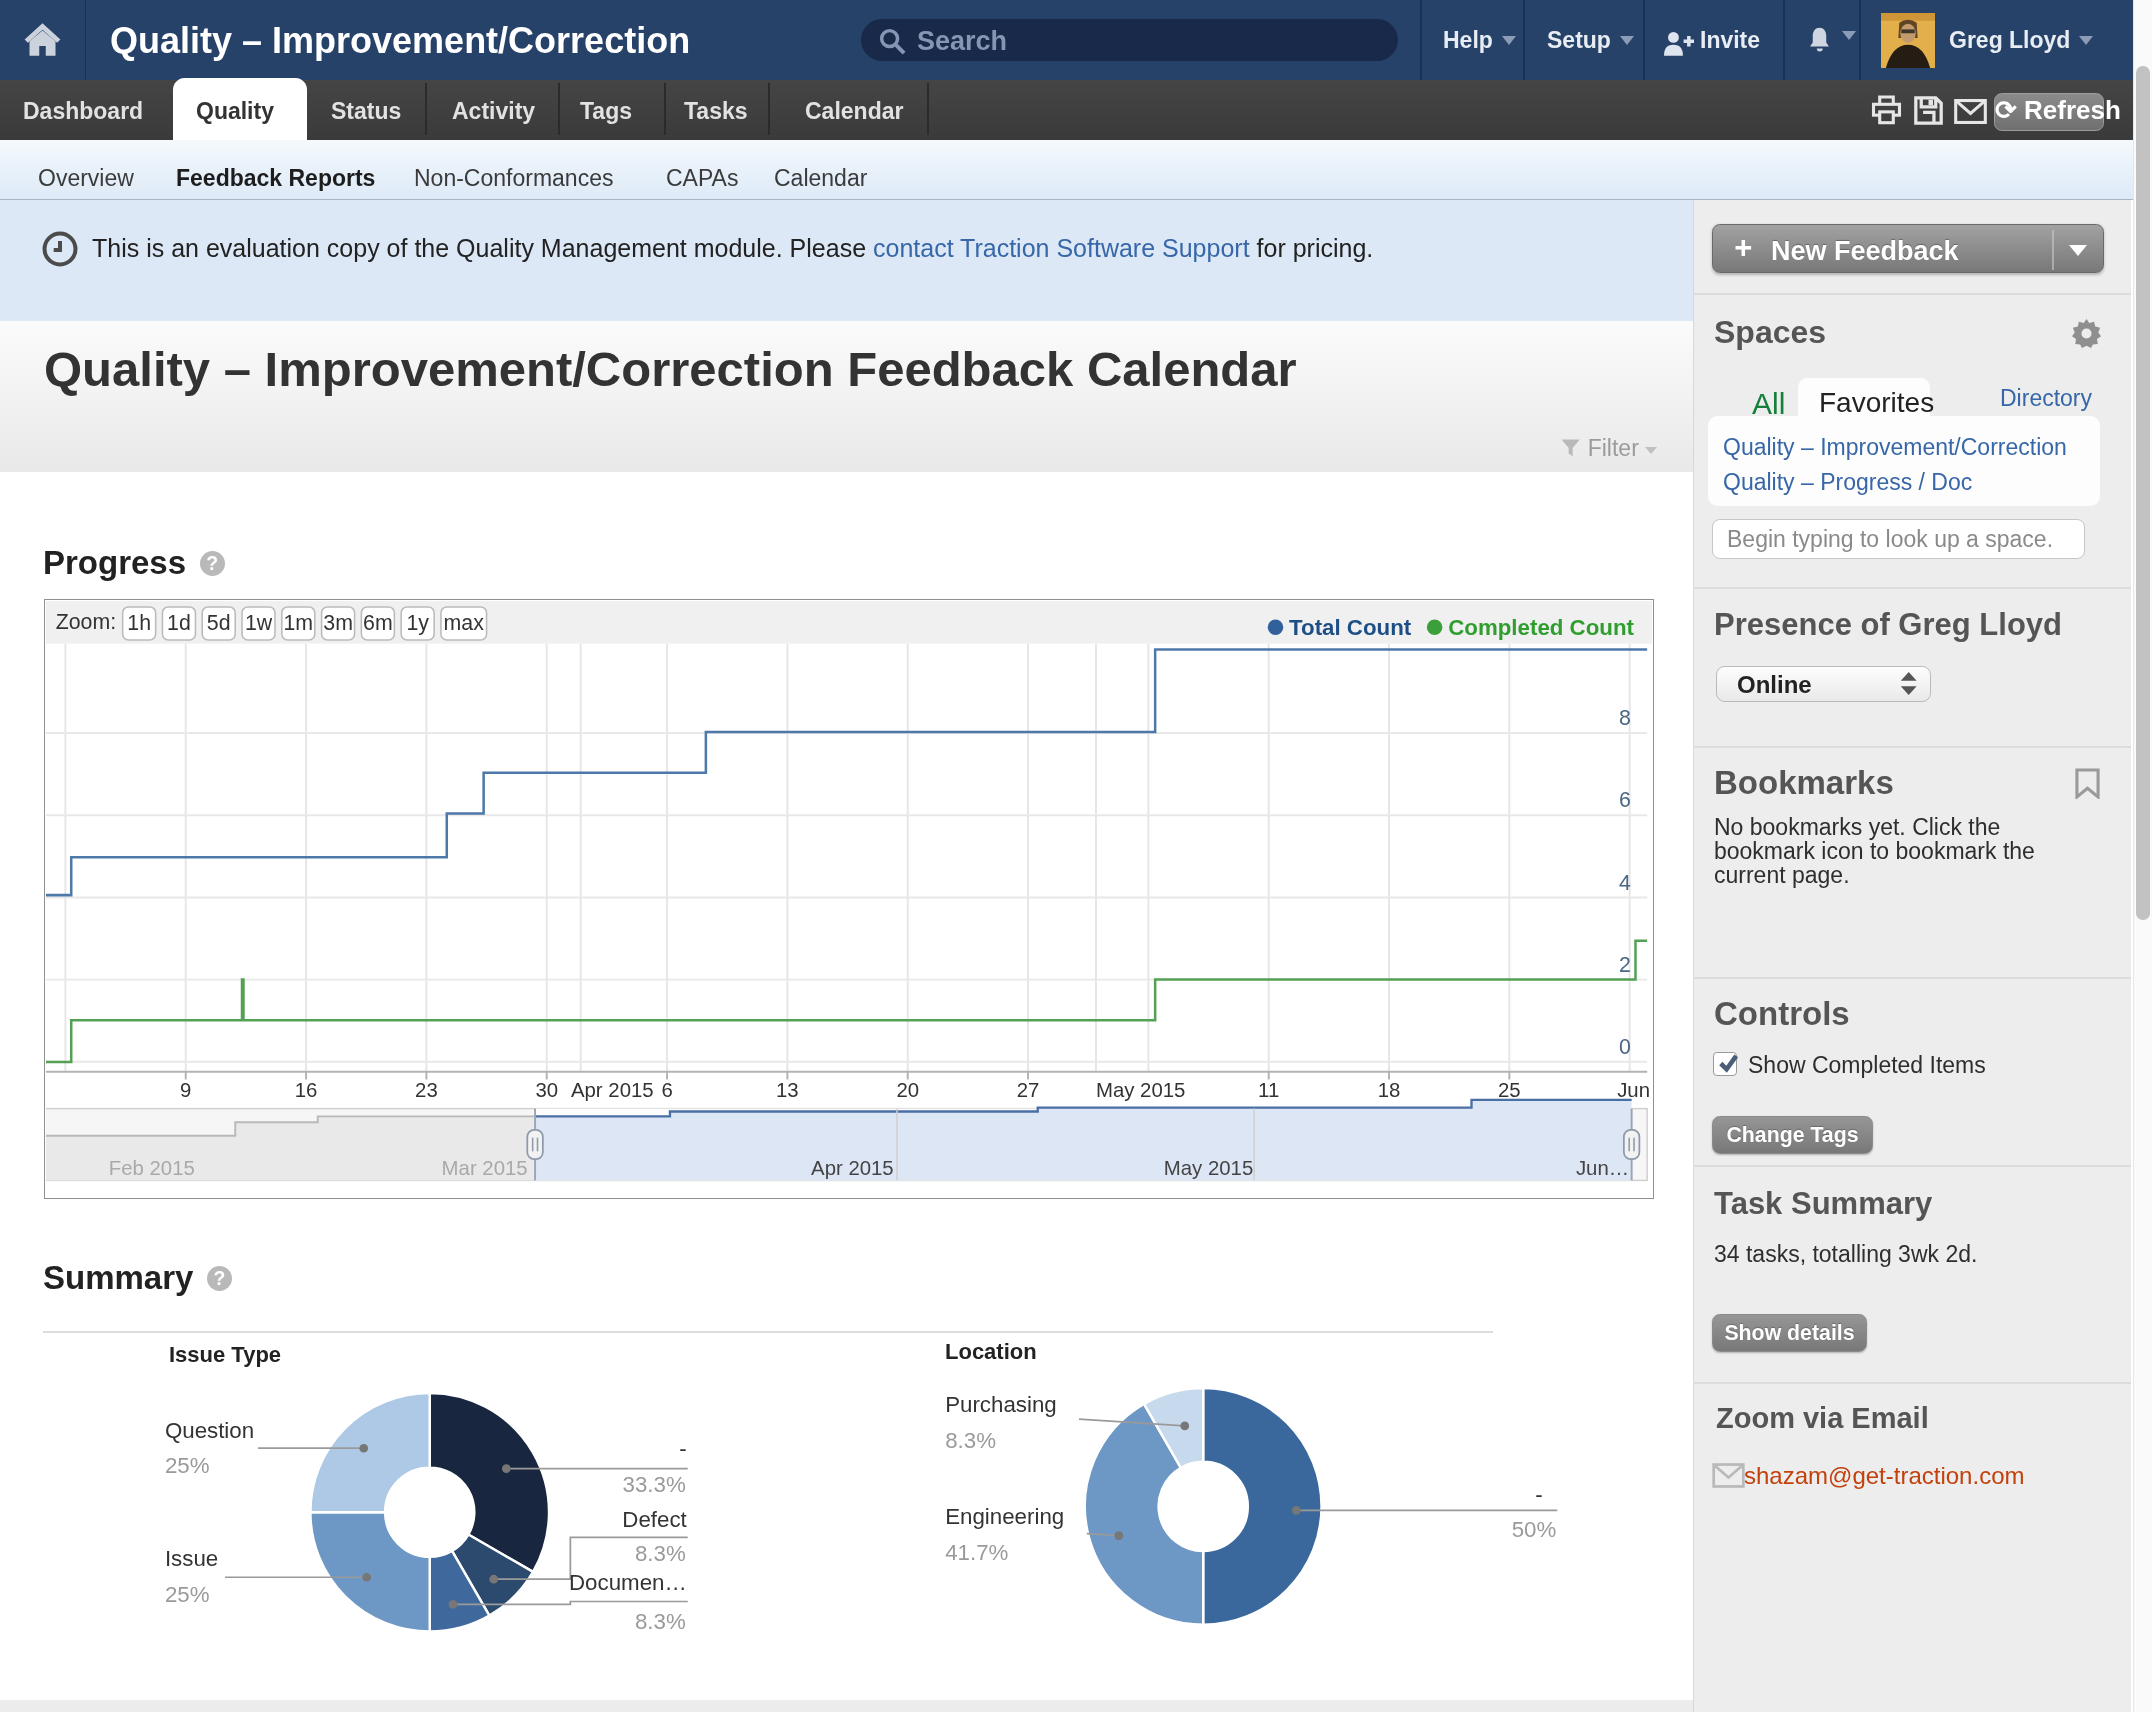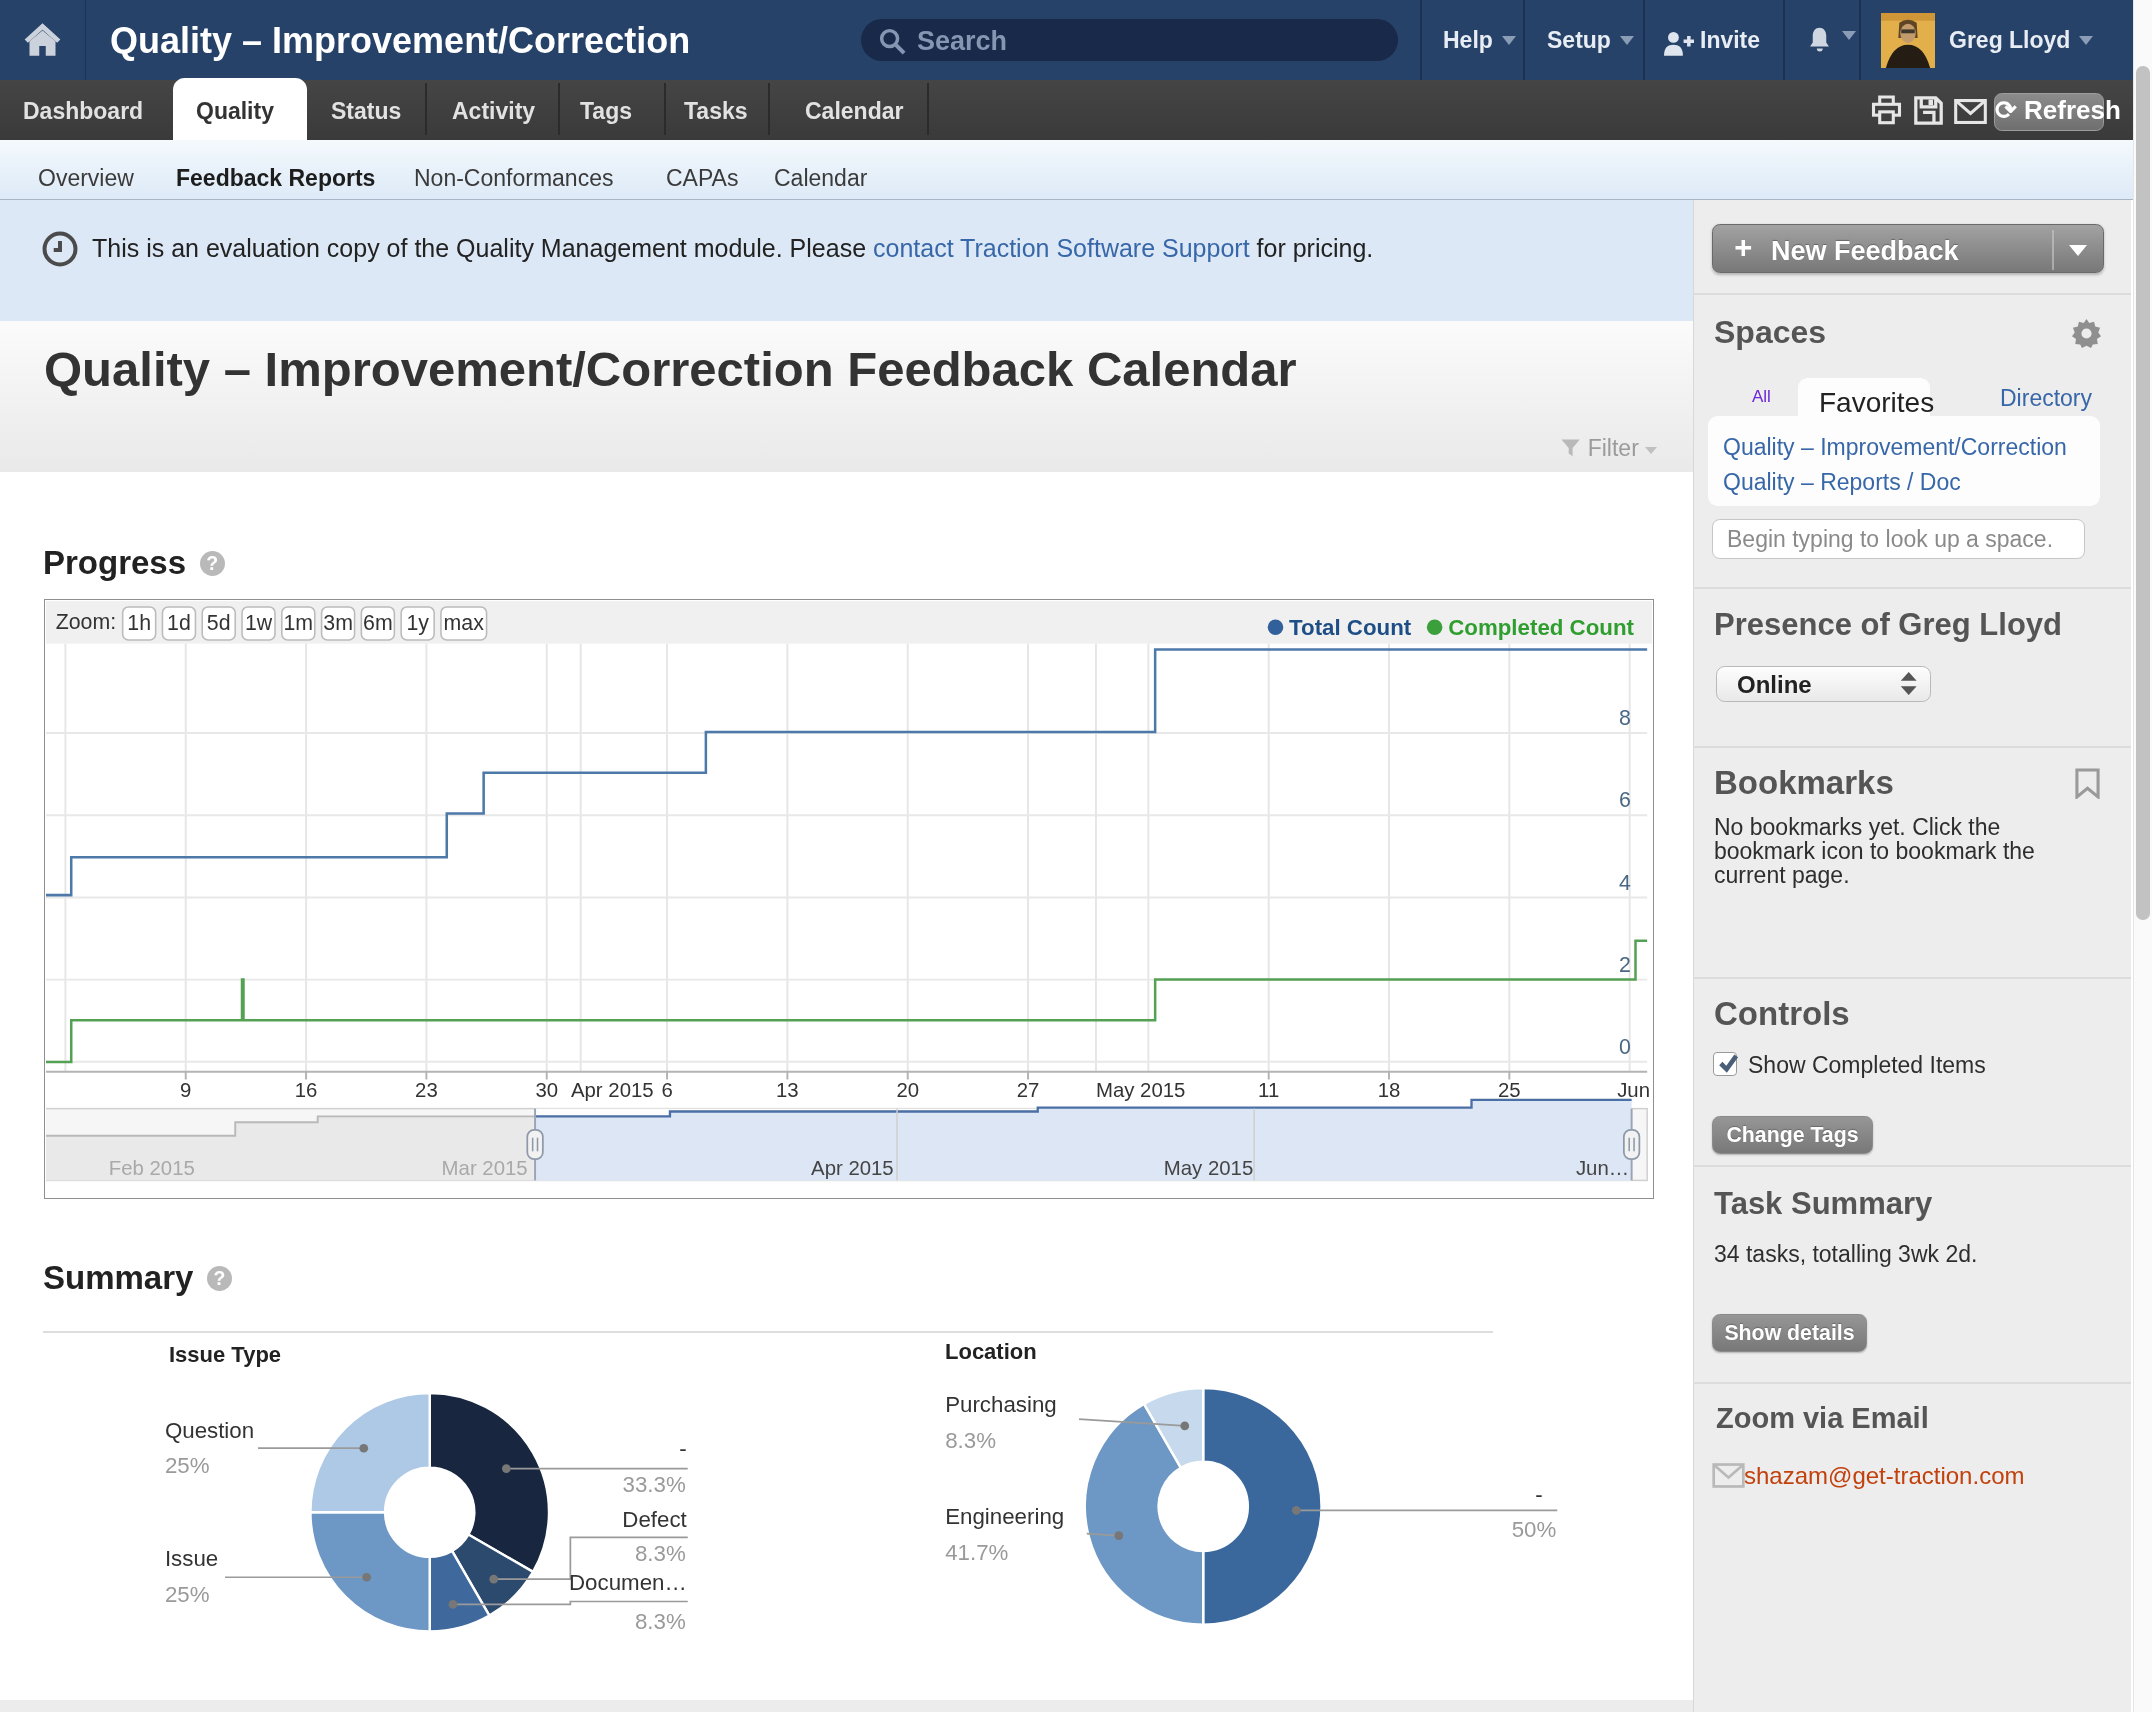--- a/index.html
+++ b/index.html
@@ -326,27 +326,27 @@
       <span class="plus">+</span>
       <span class="lbl">New Feedback</span>
       <span class="div"></span>
       <span class="arr"></span>
     </div>
   <div class="abs sbsep" style="top:293px;"></div>
   <div class="abs sbhead" style="left:1714px; top:314px;">Spaces</div>
   <svg class="abs" style="left:2072px; top:319px;" width="29" height="29" viewBox="0 0 16 16">
     <path d="M8 0 L9.5 2.2 L12.2 1.5 L12.8 4.2 L15.5 4.8 L14.5 7.4 L16 9.5 L13.8 11 L14.2 13.8 L11.5 14 L10.5 16 L8 14.8 L5.5 16 L4.5 14 L1.8 13.8 L2.2 11 L0 9.5 L1.5 7.4 L0.5 4.8 L3.2 4.2 L3.8 1.5 L6.5 2.2 Z M8 5.2 a2.8 2.8 0 1 0 0 5.6 a2.8 2.8 0 1 0 0 -5.6" fill="#8f8f8f" fill-rule="evenodd"></path>
   </svg>
-  <div class="abs" style="left:1752px; top:387px; font-size:17px; color:#6d28d9;">All</div>
+  <div class="abs" style="left:1752px; top:387px; font-size:30px; color:#15803d;">All</div>
   <div class="abs" id="favtab"></div>
   <div class="abs" style="left:1819px; top:387px; font-size:28px; color:#222;">Favorites</div>
   <div class="abs" style="left:2000px; top:385px; font-size:23px; color:#3767a8;">Directory</div>
   <div class="abs" id="spanel"></div>
   <div class="abs" style="left:1723px; top:434px; font-size:23px; color:#3767a8;">Quality – Improvement/Correction</div>
-  <div class="abs" style="left:1723px; top:469px; font-size:23px; color:#3767a8;">Quality – Reports / Doc</div>
+  <div class="abs" style="left:1723px; top:469px; font-size:23px; color:#3767a8;">Quality – Progress / Doc</div>
   <div class="abs" id="spinput"></div>
   <div class="abs" style="left:1727px; top:526px; font-size:23px; color:#8a8a8a;">Begin typing to look up a space.</div>
   <div class="abs sbsep" style="top:587px;"></div>
   <div class="abs sbhead" style="left:1714px; top:607px; font-size:31px;">Presence of Greg Lloyd</div>
   <div class="abs" id="onlinesel"></div>
   <div class="abs" style="left:1737px; top:671px; font-size:24px; font-weight:bold; color:#222;">Online</div>
   <svg class="abs" style="left:1899px; top:672px;" width="19.4" height="23" viewBox="0 0 11 13">
     <path d="M5.5 0 L10 5 L1 5 Z" fill="#555"></path>
     <path d="M5.5 13 L10 8 L1 8 Z" fill="#555"></path>
   </svg>

